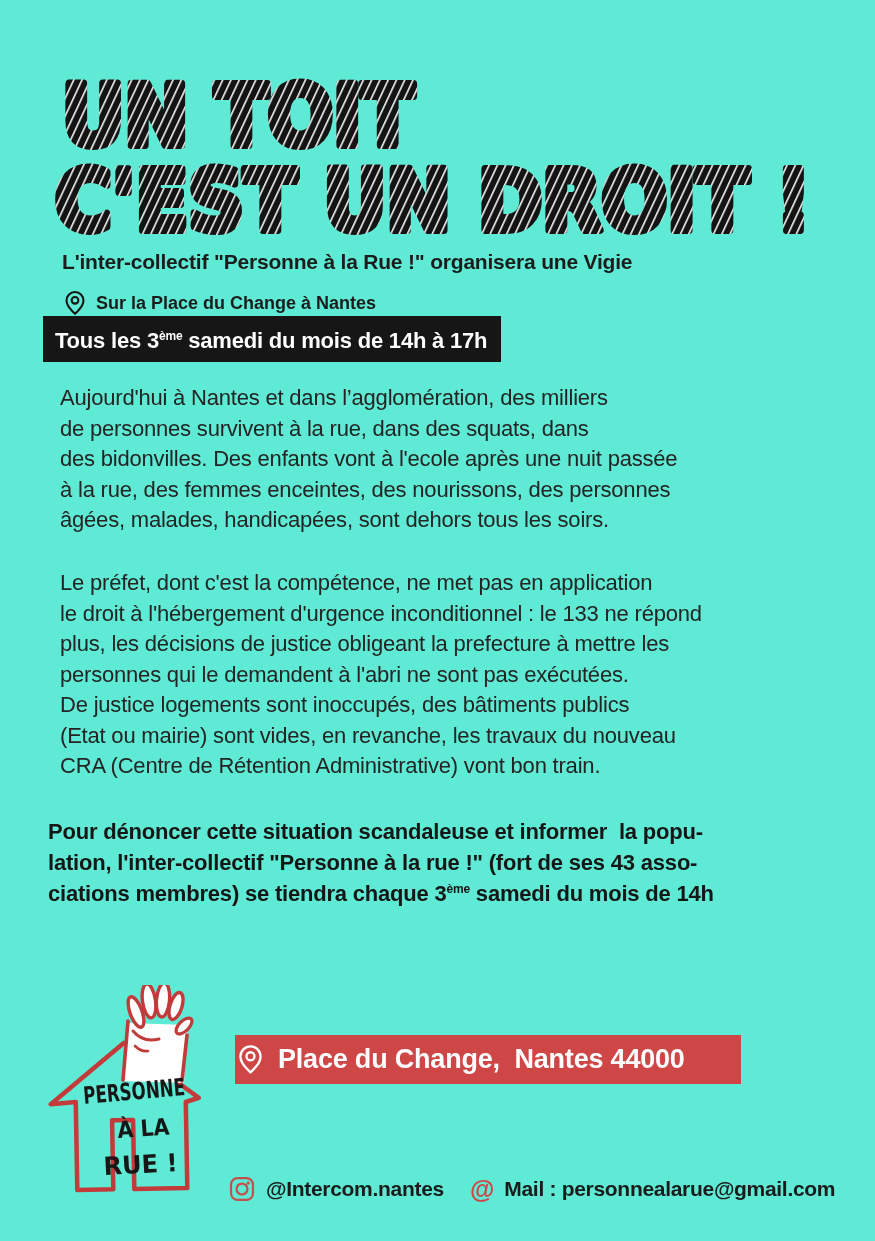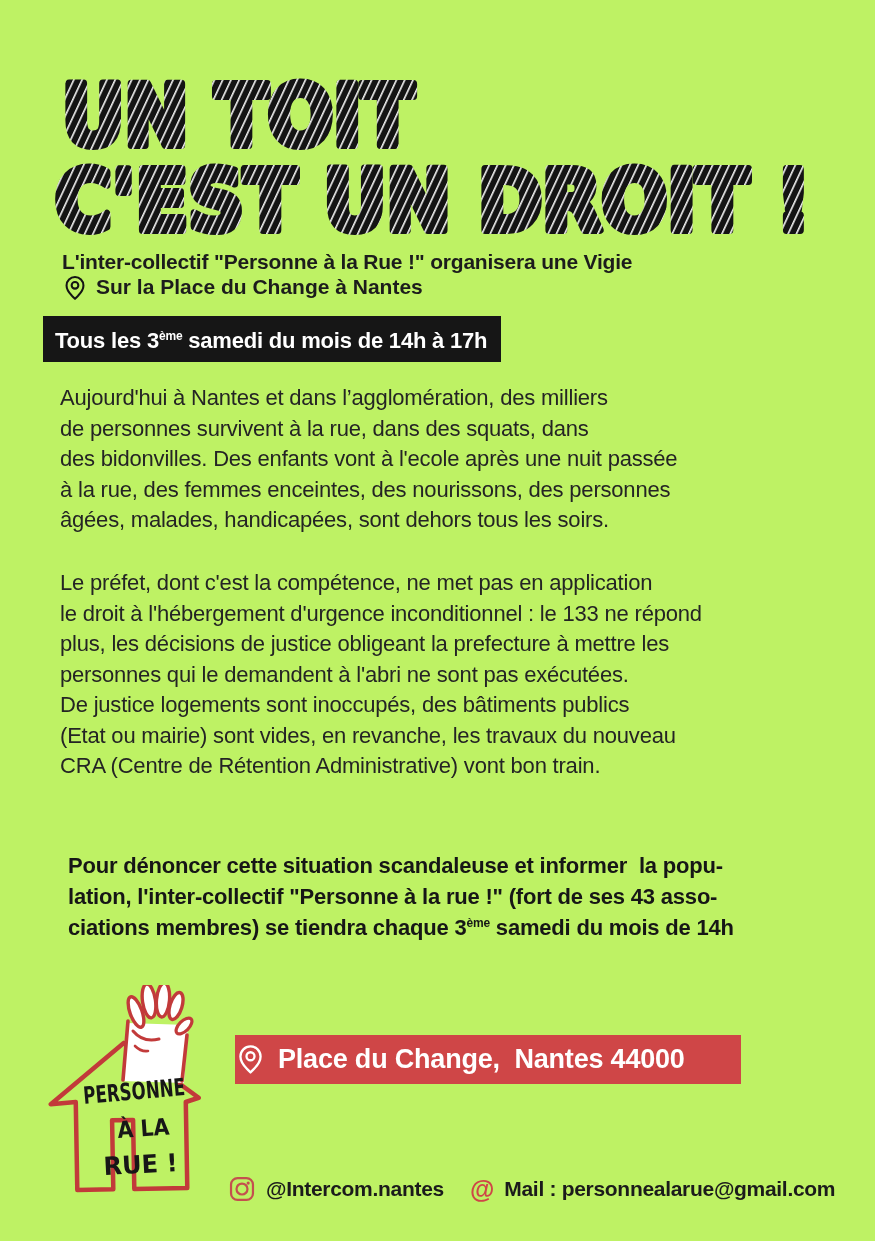--- a/index.html
+++ b/index.html
@@ -1,54 +1,54 @@
 <!DOCTYPE html>
 <html style="--accent-red: #cf4647; --logo-red: #c23a3a; --banner-black: #161616; --text-black: #1f1f1f;"><head>
 <meta charset="utf-8">
 <style>
   html,body{margin:0;padding:0;background:#e8e8e8;}
   .page{
     position:relative;
     width:875px;height:1241px;
-    background:#bef264;
+    background:#5eead4;
     font-family:"Liberation Sans", sans-serif;
     color:#1f1f1f;
     overflow:hidden;
     margin:0 auto;
   }
   
   .title-svg{position:absolute;left:52px;top:58px;}
   
   .intro{position:absolute;left:62px;top:250px;}
   .intro-line1{
     font-size:21px;font-weight:bold;letter-spacing:-0.2px;color:#1c1c1c;
   }
   .intro-line2{
-    display:flex;align-items:flex-start;gap:8px;margin-top:1px;
-    font-size:21px;font-weight:bold;color:#1c1c1c;
+    display:flex;align-items:center;gap:8px;margin-top:16px;
+    font-size:18px;font-weight:bold;color:#1c1c1c;
   }
   .schedule-banner{
     position:absolute;left:43px;top:316px;
     display:inline-block;
     background:var(--banner-black,#161616);
     color:#ffffff;font-weight:bold;font-size:22px;letter-spacing:-0.2px;
     padding:12px 14px 8px 12px;
     white-space:pre;
   }
   .schedule-banner sup{font-size:12px;vertical-align:super;line-height:0;}
   
   .para{
     position:absolute;left:60px;width:780px;
     font-size:22px;line-height:30.5px;letter-spacing:-0.2px;color:#242424;
   }
   .para-1{top:383px;}
   .para-2{top:568px;}
   .callout{
-    position:absolute;left:68px;top:816px;width:790px;
-    font-size:22px;font-weight:bold;line-height:31px;letter-spacing:-0.2px;color:#161616;margin-top:34px;
+    position:absolute;left:48px;top:816px;width:790px;
+    font-size:22px;font-weight:bold;line-height:31px;letter-spacing:-0.2px;color:#161616;
   }
   .callout .line{white-space:pre;}
   .callout sup{font-size:12px;vertical-align:super;line-height:0;}
   
   .logo-svg{position:absolute;left:48px;top:985px;}
   .address-banner{
     position:absolute;left:235px;top:1035px;width:506px;height:49px;
     background:var(--accent-red,#cf4647);
     display:flex;align-items:center;gap:12px;
     box-sizing:border-box;

